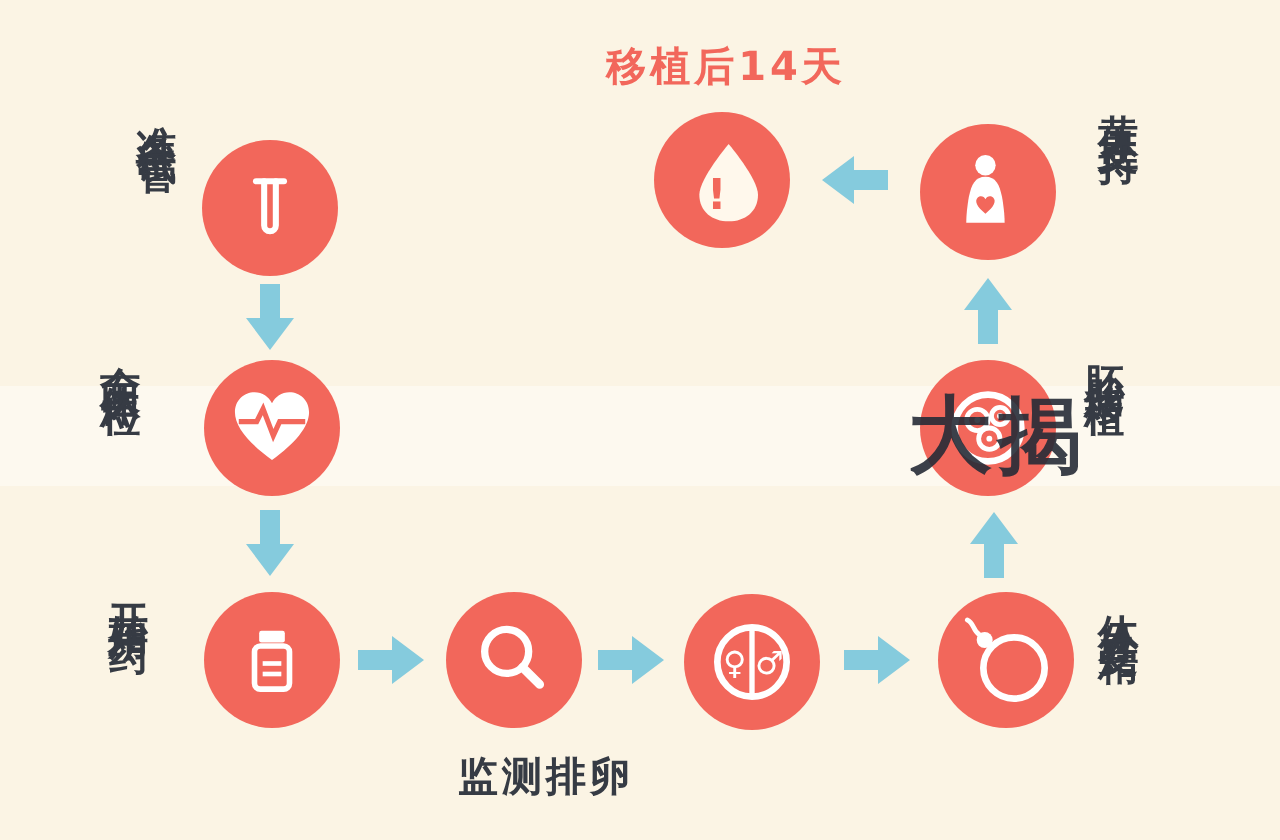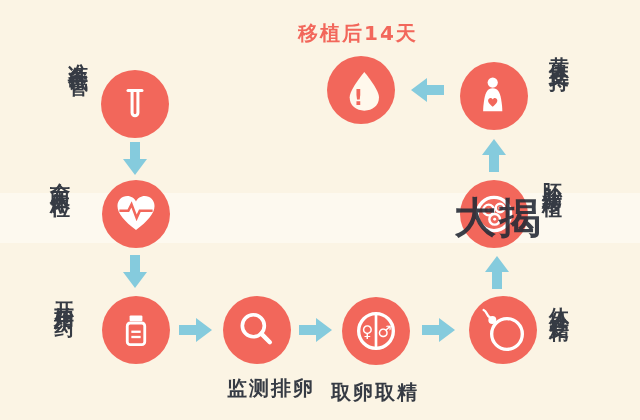--- a/index.html
+++ b/index.html
@@ -28,21 +28,21 @@
   .c5{left:342px;top:297px;}
   .c6{left:469px;top:296px;}
   .c7{left:460px;top:180px;}
   .c8{left:460px;top:62px;}
   .c9{left:327px;top:56px;}
   .label{
     position:absolute;color:var(--label-text);font-weight:700;z-index:3;
     font-size:20px;line-height:1.18;
   }
   .label.v{writing-mode:vertical-rl;text-orientation:upright;letter-spacing:5px;}
-  .label.h{letter-spacing:2px;}
+  .label.h{letter-spacing:2px;text-align:center;}
   .l1{left:66px;top:46px;}
   .l2{left:48px;top:167px;}
   .l3{left:52px;top:286px;}
   .l4{left:212px;top:377px;width:92px;margin-left:15px;}
   .l5{left:331px;top:381px;width:92px;}
   .l6{left:547px;top:291px;}
   .l7{left:540px;top:167px;}
   .l8{left:547px;top:41px;}
   .l9{left:298px;top:22px;width:130px;color:var(--accent-text);letter-spacing:1px;}
   .arrow{position:absolute;z-index:2;line-height:0;}
@@ -135,21 +135,20 @@
   </div>
 
   <div class="circle c5">
     <svg viewBox="0 0 36 36" width="48" height="48">
       <circle cx="18" cy="18" r="13" fill="none" stroke="#fff" stroke-width="2.5"></circle>
       <line x1="18" y1="5" x2="18" y2="31" stroke="#fff" stroke-width="2"></line>
       <text x="11.5" y="22.5" fill="#fff" font-size="12" text-anchor="middle">♀</text>
       <text x="24.5" y="22.5" fill="#fff" font-size="12" text-anchor="middle">♂</text>
     </svg>
   </div>
-  <div class="label h l5">取卵取精</div>
 
   <div class="arrow a5">
     <svg viewBox="0 0 34 26" width="34" height="26">
         <polygon points="0,8 17,8 17,1 33,13 17,25 17,18 0,18" style="fill:var(--arrow-fill)"></polygon>
       </svg>
   </div>
 
   <div class="circle c6">
     <svg viewBox="0 0 36 36" width="48" height="48">
       <circle cx="21" cy="21" r="11.5" fill="none" stroke="#fff" stroke-width="2.5"></circle>

